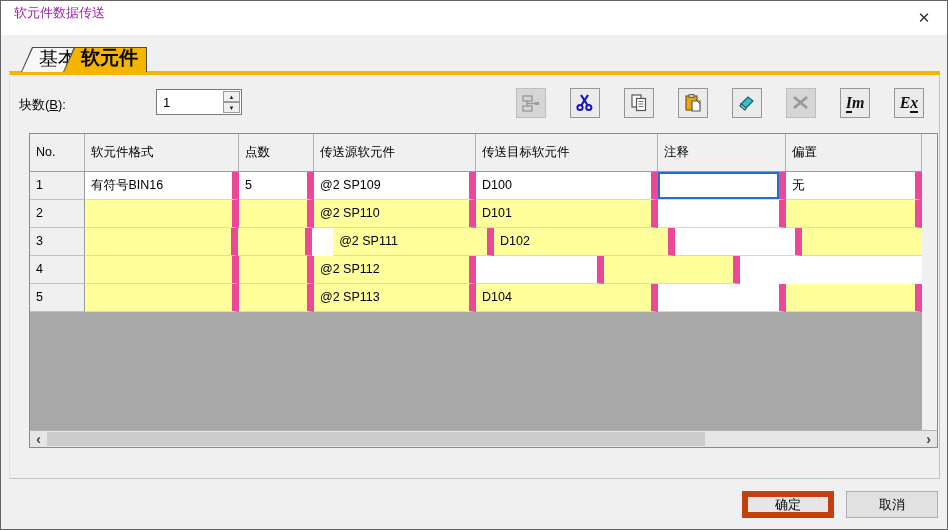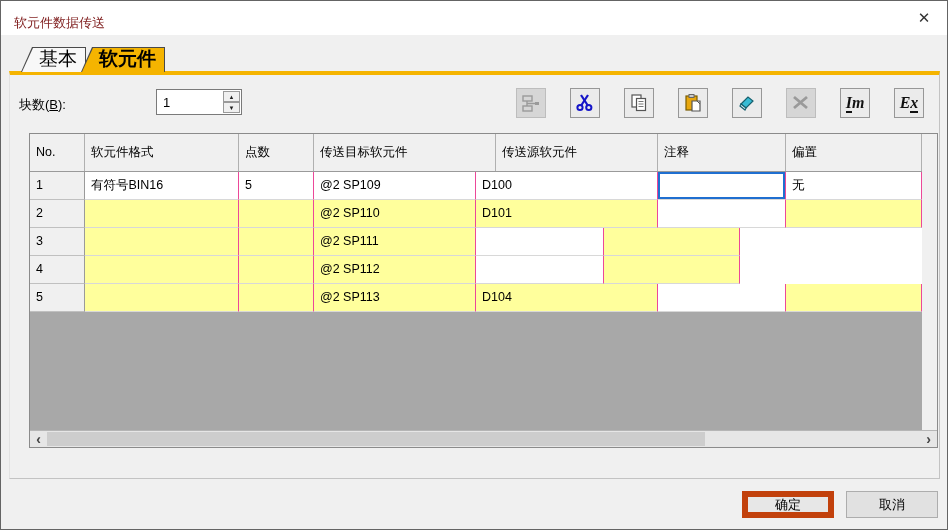--- a/index.html
+++ b/index.html
@@ -3,35 +3,35 @@
 <meta charset="utf-8">
 <style>
   * { margin:0; padding:0; box-sizing:border-box; }
   html,body { width:948px; height:530px; font-family:"Liberation Sans", sans-serif; }
   .window {
     position:relative; width:948px; height:530px;
     background:#f0f0f0; border:1px solid #646464; overflow:hidden;
   }
   
   .titlebar { position:absolute; left:0; top:0; width:100%; height:34px; background:#ffffff; }
-  .titlebar .title { position:absolute; left:13px; top:13px; font-size:13px; color:#7f1d1d; }
+  .titlebar .title { position:absolute; left:13px; top:3px; font-size:13px; color:#a21caf; }
   .close-btn { position:absolute; right:0; top:0; width:46px; height:34px;
     display:flex; align-items:center; justify-content:center; font-size:15px; color:#333; cursor:default; }
   
   .tab { position:absolute; top:46px; height:25px; z-index:3; }
   .tab .shape { position:absolute; inset:0; background:#4a4a4a;
     clip-path:polygon(11px 0, 100% 0, 100% 100%, 0 100%); }
   .tab .fill { position:absolute; inset:1px 1px 0 1px;
     clip-path:polygon(11px 0, 100% 0, 100% 100%, 0 100%); background:#f8f8f8; }
   .tab .lbl { position:relative; z-index:2; display:block; padding:0 9px 0 18px;
     line-height:24px; font-size:19px; color:#000; white-space:nowrap; }
   .tab.active .fill { background:#f5b400; }
   .tab.active .lbl { font-weight:bold; }
   .tab-basic { left:20px; }
-  .tab-device { left:80px; z-index:4; }
+  .tab-device { left:62px; z-index:4;font-family:Liberation Mono, monospace; }
   
   .tabframe { position:absolute; left:8px; top:70px; width:931px; height:408px;
     border-top:4px solid #f5b400; border-right:1px solid #c3c3c3;
     border-bottom:1px solid #c3c3c3; border-left:1px solid #e2e2e2; z-index:1; }
   
   .blockcount-label { position:absolute; left:18px; top:95px; font-size:13px; color:#000; z-index:2; }
   .blockcount-label .u { text-decoration:underline; }
   .spinner { position:absolute; left:155px; top:88px; width:86px; height:26px;
     background:#fff; border:1px solid #7a7a7a; z-index:2; }
   .spinner input { position:absolute; left:0; top:0; width:66px; height:24px; border:none; outline:none;
@@ -50,21 +50,21 @@
     font-size:16px; color:#111; line-height:1; }
   .imex .u { border-bottom:2px solid #111; }
   
   .grid { position:absolute; left:28px; top:132px; width:909px; height:315px;
     background:#a8a8a8; border:1px solid #8b8b8b; z-index:2; }
   .vstrip { position:absolute; top:0; right:0; bottom:17px; width:15px; background:#f0f0f0; }
   .grid-header { display:flex; height:38px; background:#f0f0f0; border-bottom:1px solid #9a9a9a; }
   .hcell { height:100%; border-right:1px solid #b0b0b0; font-size:12.5px; color:#000;
     padding-left:6px; line-height:37px; white-space:nowrap; overflow:hidden; background:#f0f0f0; }
   .grid-row { display:flex; height:28px; background:#fff; }
-  .cell { height:100%; border-right:1px solid #ec4899; border-bottom:1px solid #d8d8d8;
+  .cell { height:100%; border-right:7px solid #ec4899; border-bottom:1px solid #d8d8d8;
     font-size:12.5px; color:#000; padding-left:6px; line-height:27px; white-space:nowrap;
     overflow:hidden; background:#fff; }
   .cell.no-cell { background:#f0f0f0; border-bottom:1px solid #c0c0c0; border-right:1px solid #9a9a9a; }
   .cell.yellow { background:#ffff9c; }
   .cell.selected { box-shadow:inset 0 0 0 2px #1f6fd0; }
   
   .hscroll { position:absolute; left:0; right:0; bottom:0; height:17px; background:#e6e6e6;
     border-top:1px solid #b5b5b5; }
   .hs-arrow { position:absolute; top:0; width:17px; height:16px; display:flex; align-items:center;
     justify-content:center; font-size:14px; font-weight:bold; color:#444; background:#e6e6e6; }
@@ -169,22 +169,22 @@
       <span class="imex"><span>E</span><span class="u">x</span></span>
     </div>
   </div>
 
   <div class="grid">
     <div class="vstrip"></div>
     <div class="grid-header">
         <div class="hcell" style="width: 55px;">No.</div>
         <div class="hcell" style="width: 154px;">软元件格式</div>
         <div class="hcell" style="width: 75px;">点数</div>
+        <div class="hcell" style="width: 162px;">传送源软元件</div>
         <div class="hcell" style="width: 182px;">传送目标软元件</div>
-        <div class="hcell" style="width: 162px;">传送源软元件</div>
         <div class="hcell" style="width: 128px;">注释</div>
         <div class="hcell" style="width: 136px;">偏置</div>
       </div>
     <div>
         <div class="grid-row">
           <div class="cell no-cell" style="width: 55px;">1</div>
           <div class="cell" style="width: 154px;">有符号BIN16</div>
           <div class="cell" style="width: 75px;">5</div>
           <div class="cell" style="width: 162px;">@2 SP109</div>
           <div class="cell" style="width: 182px;">D100</div>
@@ -197,21 +197,22 @@
           <div class="cell yellow" style="width: 75px;"></div>
           <div class="cell yellow" style="width: 162px;">@2 SP110</div>
           <div class="cell yellow" style="width: 182px;">D101</div>
           <div class="cell" style="width: 128px;"></div>
           <div class="cell yellow" style="width: 136px;"></div>
         </div>
         <div class="grid-row">
           <div class="cell no-cell" style="width: 55px;">3</div>
           <div class="cell yellow" style="width: 154px;"></div>
           <div class="cell yellow" style="width: 75px;"></div>
-          <div class="cell yellow" style="width: 162px;">@2 SP111</div>
+          <div class="cell yellow" style="width: 162px; margin-left: 21px;">@2 SP111</div>
+          <div class="cell yellow" style="width: 182px;">D102</div>
           <div class="cell" style="width: 128px;"></div>
           <div class="cell yellow" style="width: 136px;"></div>
         </div>
         <div class="grid-row">
           <div class="cell no-cell" style="width: 55px;">4</div>
           <div class="cell yellow" style="width: 154px;"></div>
           <div class="cell yellow" style="width: 75px;"></div>
           <div class="cell yellow" style="width: 162px;">@2 SP112</div>
           <div class="cell" style="width: 128px;"></div>
           <div class="cell yellow" style="width: 136px;"></div>

